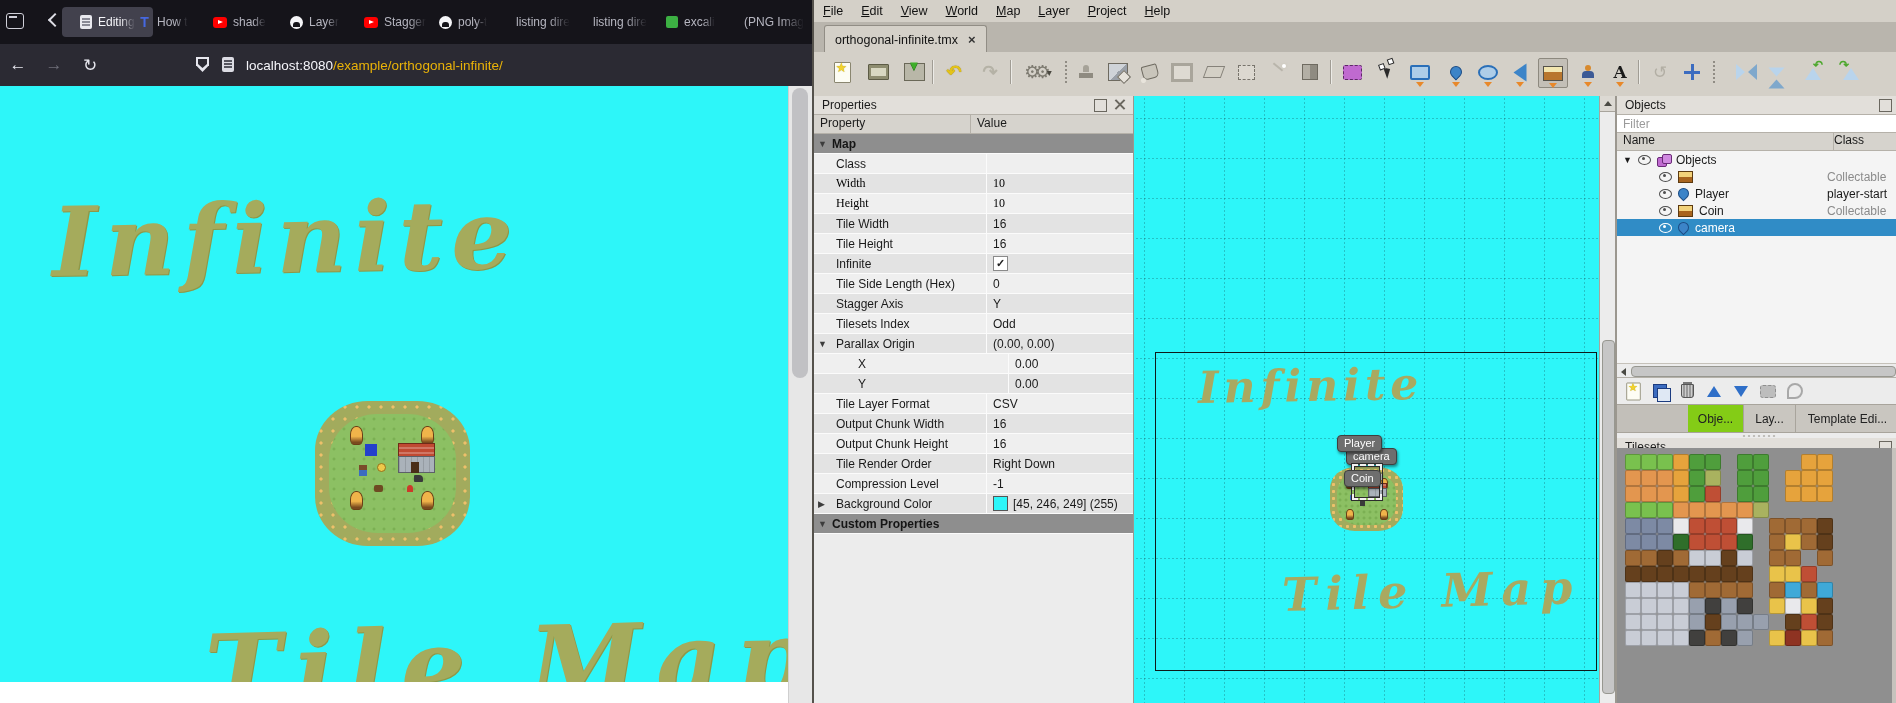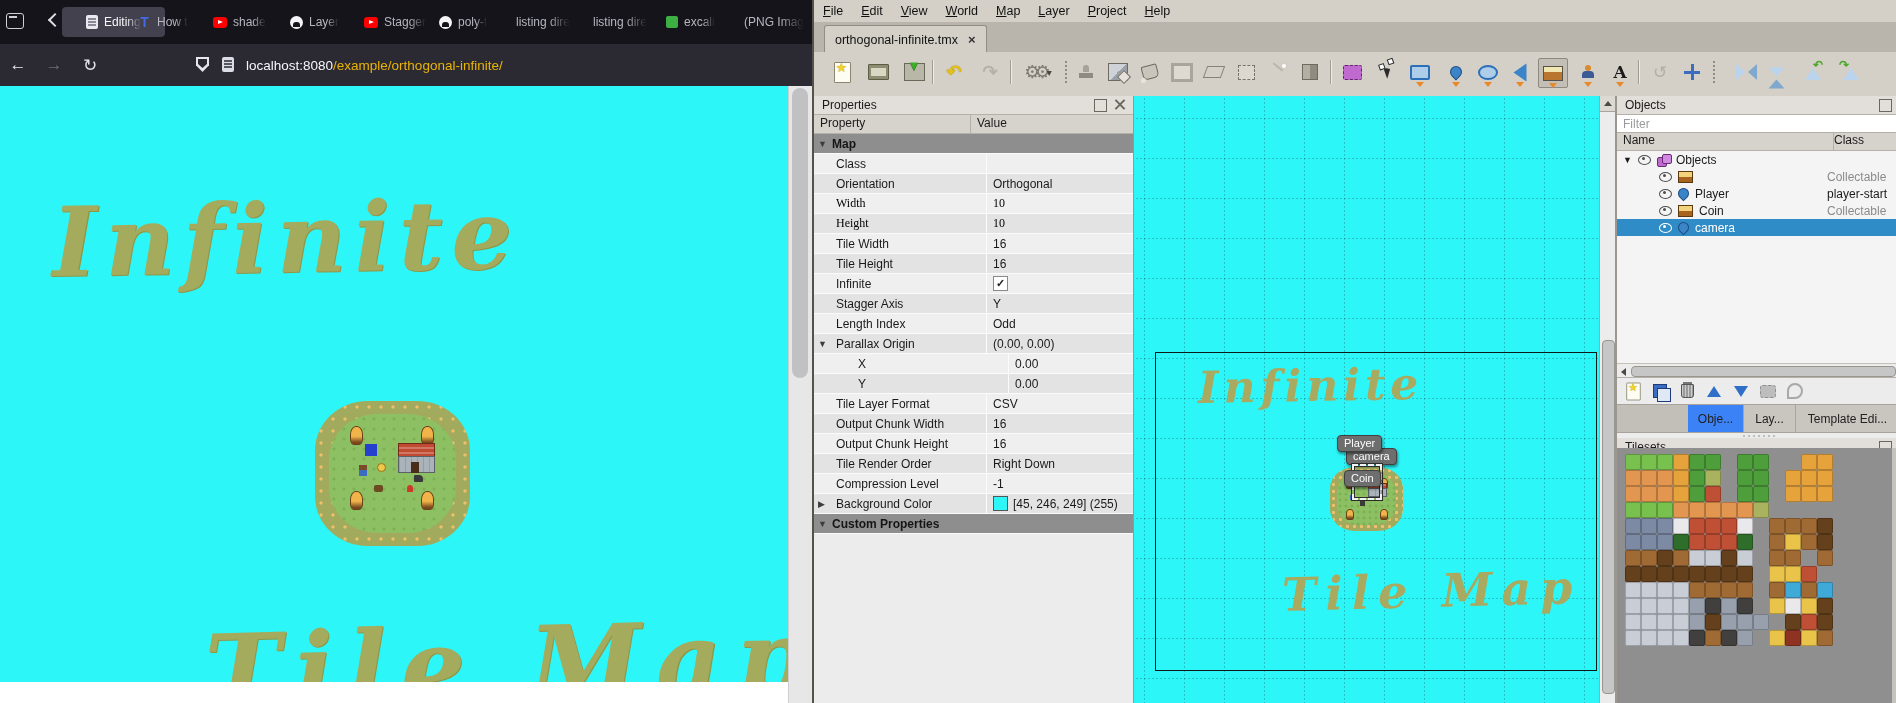--- a/index.html
+++ b/index.html
@@ -6,21 +6,21 @@
   .screen{position:relative;width:1896px;height:703px;overflow:hidden;
           font-family:"Liberation Sans",sans-serif;background:#d4d0c8;}
   
   .browser{position:absolute;left:0;top:0;width:812px;height:703px;background:#fff;}
   .ff-tabbar{position:absolute;left:0;top:0;width:100%;height:44px;background:#15141a;}
   .ff-viewbtn{position:absolute;left:6px;top:13px;width:16px;height:14px;border:1.6px solid #cfcfd8;border-radius:3px;}
   .ff-viewbtn::after{content:"";position:absolute;left:2px;top:2px;width:8px;height:2px;background:#cfcfd8;}
   .ff-scrollleft{position:absolute;left:48px;top:12px;width:10px;height:16px;}
   .ff-scrollleft::before{content:"";position:absolute;left:2px;top:3px;width:8px;height:8px;border-left:2px solid #dedee6;border-bottom:2px solid #dedee6;transform:rotate(45deg);}
   .ff-tab{position:absolute;top:7px;height:30px;display:flex;align-items:center;gap:6px;color:#b6b6c0;font-size:12px;white-space:nowrap;overflow:hidden;}
-  .ff-tab.active{background:#42414d;border-radius:4px;color:#f7f7fb;padding:0 24px;}
+  .ff-tab.active{background:#42414d;border-radius:4px;color:#f7f7fb;padding:0 18px;}
   .ff-tab .fade{-webkit-mask-image:linear-gradient(90deg,#000 60%,transparent);mask-image:linear-gradient(90deg,#000 60%,transparent);}
   .ico-doc16{width:12px;height:14px;background:#e9e9ef;border-radius:2px;position:relative;flex:0 0 auto;}
   .ico-doc16::after{content:"";position:absolute;left:2px;top:3px;width:8px;height:1.5px;background:#8a8a96;box-shadow:0 3px 0 #8a8a96,0 6px 0 #8a8a96;}
   .ico-yt{width:14px;height:11px;background:#f00;border-radius:3px;position:relative;flex:0 0 auto;}
   .ico-yt::after{content:"";position:absolute;left:5px;top:3px;border-left:5px solid #fff;border-top:2.8px solid transparent;border-bottom:2.8px solid transparent;}
   .ico-gh{width:13px;height:13px;background:#f5f5f8;border-radius:50%;position:relative;flex:0 0 auto;}
   .ico-gh::after{content:"";position:absolute;left:3px;top:6px;width:7px;height:5px;background:#15141a;border-radius:3px 3px 0 0;}
   .ico-T{width:13px;height:13px;color:#4668e0;font-weight:bold;font-size:14px;line-height:13px;text-align:center;flex:0 0 auto;}
   .ico-exc{width:12px;height:12px;background:#3cb043;border-radius:2px;flex:0 0 auto;}
   .ff-navbar{position:absolute;left:0;top:44px;width:100%;height:42px;background:#2b2a33;border-bottom:1px solid #0b0b0d;}
@@ -181,21 +181,21 @@
   .ic-copy{width:12px;height:12px;background:#3c6cc0;border:1px solid #1c3c80;position:relative;}
   .ic-copy::after{content:"";position:absolute;left:3px;top:3px;width:12px;height:12px;background:#dfe8f4;border:1px solid #1c3c80;}
   .ic-trash{width:11px;height:12px;background:#9a9a9a;border:1px solid #555;border-radius:1px 1px 3px 3px;position:relative;background-image:repeating-linear-gradient(90deg,rgba(255,255,255,.5) 0 1px,rgba(0,0,0,0) 1px 3px);}
   .ic-trash::after{content:"";position:absolute;left:1px;top:-3px;width:9px;height:2px;background:#777;}
   .arrup{width:0;height:0;border-left:7px solid transparent;border-right:7px solid transparent;border-bottom:11px solid #2f6fc8;}
   .arrdn{width:0;height:0;border-left:7px solid transparent;border-right:7px solid transparent;border-top:11px solid #2f6fc8;}
   .ic-gray1{width:14px;height:11px;background:#bdbdbd;border:1px dashed #8e8e8e;border-radius:3px;}
   .ic-gray2{width:12px;height:12px;border:2px solid #a8a8a8;border-radius:50% 50% 50% 0;}
   .dtabs{height:27px;display:flex;background:#c2bfb9;border-top:1px solid #a8a49c;border-bottom:1px solid #a8a49c;}
   .dtab{display:flex;align-items:center;justify-content:center;font-size:12px;border-right:1px solid #a8a49c;background:#c9c6c0;color:#222;}
-  .dtab.active{background:#3b82f6;}
+  .dtab.active{background:#84cc16;}
   .dots{height:5px;background:#ececec;background-image:radial-gradient(#9a968e 0.9px,rgba(0,0,0,0) 1.2px);background-size:5px 4px;background-repeat:repeat-x;background-position:center;width:36px;margin:0 auto;}
   .tstabs{height:25px;display:flex;background:#b9b5ad;border-bottom:1px solid #9a968e;padding-left:4px;align-items:flex-end;}
   .tstab{height:22px;display:flex;align-items:center;padding:0 12px;font-size:12px;background:#c2bfb9;border:1px solid #9a968e;border-bottom:none;border-radius:2px 2px 0 0;margin-right:3px;color:#222;}
   .tstab.active{background:#dedbd5;height:24px;}
   .tscontent{position:absolute;left:0;right:0;bottom:0;top:352px;background:#8f8f8f;}
   .tgrid{position:absolute;left:8px;top:6px;width:208px;overflow:hidden;}
   .tgrid .tcell{width:16px;height:16px;display:block;float:left;}
   .tgrid .tcell.solid{box-shadow:inset 0 0 0 1px rgba(0,0,0,.22);border-radius:2px;}
   .tsscroll{position:absolute;right:0;top:352px;bottom:0;width:8px;background:#c6c3bd;}
 </style>
@@ -427,24 +427,20 @@
         <div class="prow group">
             <span class="pl">
               <span class="exp">▼</span>
               <span>Map</span>
             </span>
           </div>
         <div class="prow">
             <span class="pl">Class</span>
             <span class="pv"></span>
           </div>
-        <div class="prow">
-            <span class="pl">Orientation</span>
-            <span class="pv">Orthogonal</span>
-          </div>
         <div class="prow dis">
             <span class="pl">Width</span>
             <span class="pv">10</span>
           </div>
         <div class="prow dis">
             <span class="pl">Height</span>
             <span class="pv">10</span>
           </div>
         <div class="prow">
             <span class="pl">Tile Width</span>
@@ -454,25 +450,29 @@
             <span class="pl">Tile Height</span>
             <span class="pv">16</span>
           </div>
         <div class="prow">
             <span class="pl">Infinite</span>
             <span class="pv">
               <span class="chk">✓</span>
             </span>
           </div>
         <div class="prow">
+            <span class="pl">Tile Side Length (Hex)</span>
+            <span class="pv">0</span>
+          </div>
+        <div class="prow">
             <span class="pl">Stagger Axis</span>
             <span class="pv">Y</span>
           </div>
         <div class="prow">
-            <span class="pl">Length Index</span>
+            <span class="pl">Tilesets Index</span>
             <span class="pv">Odd</span>
           </div>
         <div class="prow">
             <span class="pl">
               <span class="exp">▼</span>
               <span>Parallax Origin</span>
             </span>
             <span class="pv">(0.00, 0.00)</span>
           </div>
         <div class="prow indent2">

